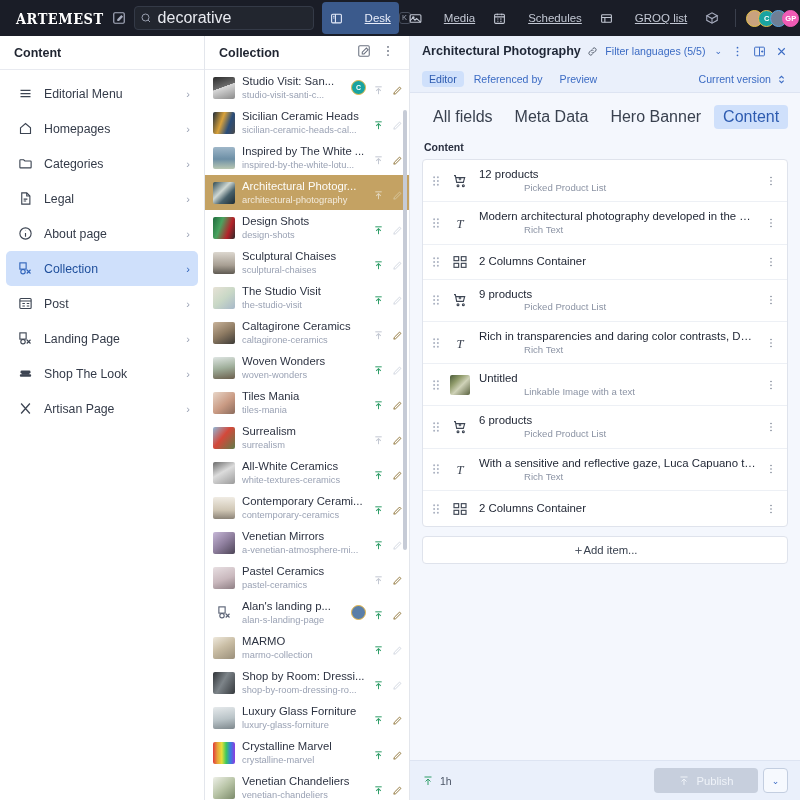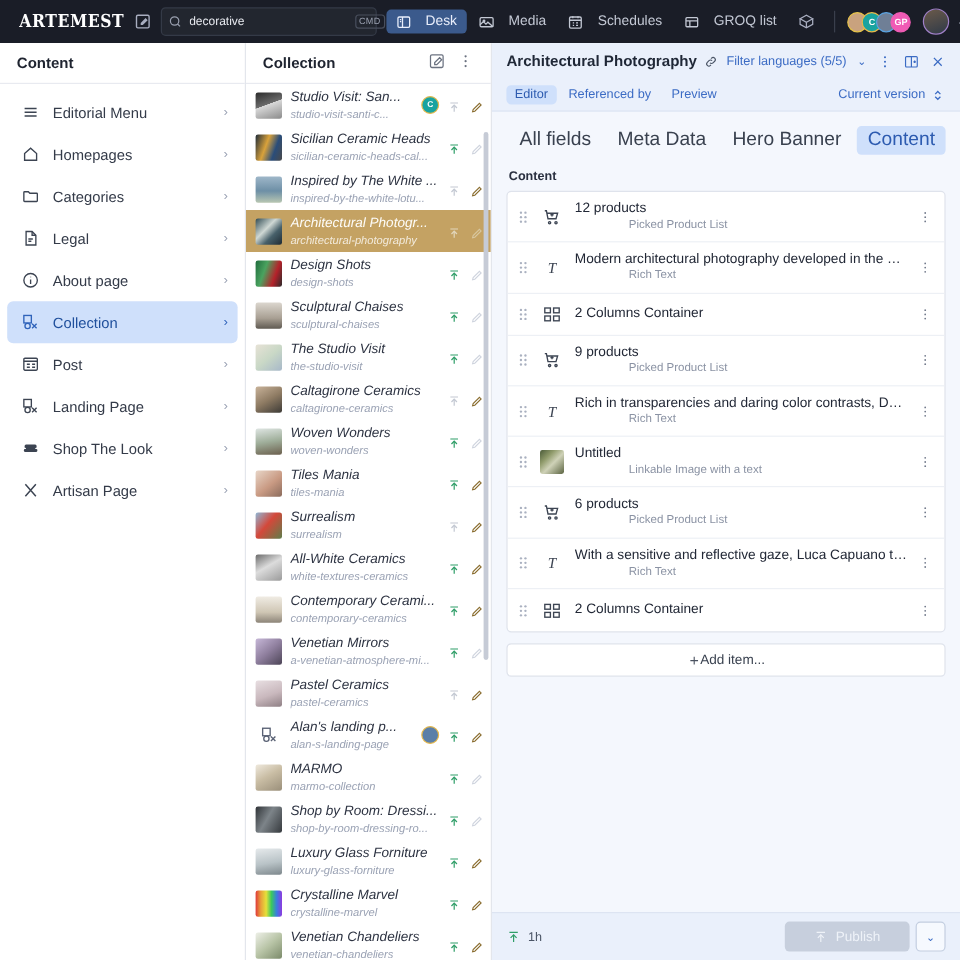--- a/index.html
+++ b/index.html
@@ -38,37 +38,38 @@
     height: 24px; width: 180px;
     background: #22262f;
     border: 1px solid #343a47;
     border-radius: 4px;
     display: flex; align-items: center;
     padding: 0 5px; gap: 6px;
   }
   .searchbox svg { width: 12px; height: 12px; color: #9aa0b0; flex: 0 0 auto; }
   .searchbox input {
     flex: 1; background: transparent; border: none; outline: none;
-    color: #e8eaf0; font-size: 10px; font-family: "Liberation Sans", sans-serif;
+    color: #e8eaf0; font-size: 16px; font-family: "Liberation Sans", sans-serif;
   }
   .searchbox input::placeholder { color: #8b91a1; }
   .kbd-group { display: flex; gap: 3px; }
   .kbd {
     border: 1px solid #484e5c; border-radius: 3px;
     font-size: 7.5px; color: #9aa0b0;
     padding: 1px 2.5px; line-height: 1.1;
     letter-spacing: .3px;
   }
   .navs { display: flex; align-items: center; margin-left: 8px; gap: 2px; }
   .nav-item {
-    display: flex; align-items: center; gap: 12px;
-    height: 20px; padding: 0 8px;
+    display: flex; align-items: center; gap: 22px;
+    height: 32px; padding: 0 8px;
     border-radius: 4px;
     font-size: 11.5px; color: #c3c8d4;
     white-space: nowrap;
+    text-decoration: underline;
   }
   .nav-item.active { background: #3b5a8c; color: #e9eefb; }
   .nav-item svg { width: 13px; height: 13px; }
   .tb-right { margin-left: auto; display: flex; align-items: center; gap: 4px; }
   .tb-divider { width: 1px; height: 18px; background: #3a3f4c; margin: 0 6px; }
   .avatars { display: flex; align-items: center; }
   .av {
     width: 17px; height: 17px; border-radius: 50%;
     border: 1.5px solid #1a1d27;
     margin-left: -5px;
@@ -136,21 +137,21 @@
     width: 22px; height: 22px; border-radius: 2px;
     flex: 0 0 auto; overflow: hidden;
     background: #cfd3da;
   }
   .thumb-ico {
     width: 22px; height: 22px; flex: 0 0 auto;
     display: flex; align-items: center; justify-content: center;
     color: #596174;
   }
   .thumb-ico svg { width: 15px; height: 15px; }
-  .coll-text { flex: 1; min-width: 0; font-style: italic; }
+  .coll-text { flex: 1; min-width: 0; }
   .coll-title {
     font-size: 11.3px; color: #2d3342;
     white-space: nowrap; overflow: hidden; text-overflow: ellipsis;
     line-height: 1.25;
   }
   .coll-sub {
     font-size: 9.3px; color: #9aa2b4;
     white-space: nowrap; overflow: hidden; text-overflow: ellipsis;
     line-height: 1.3;
   }

